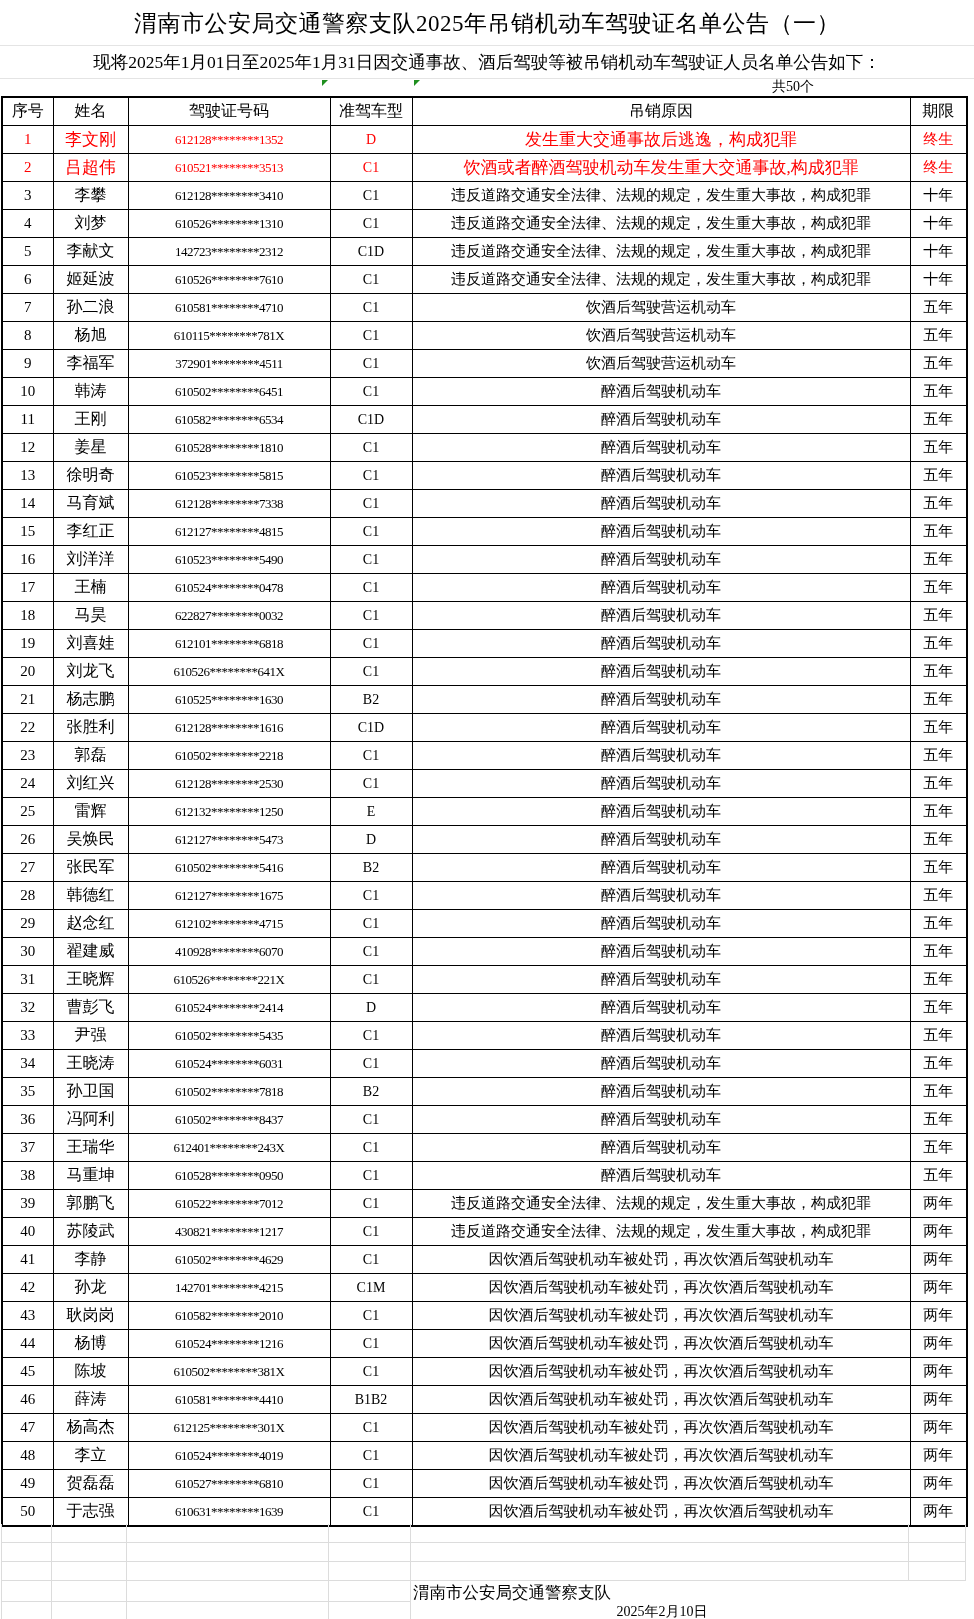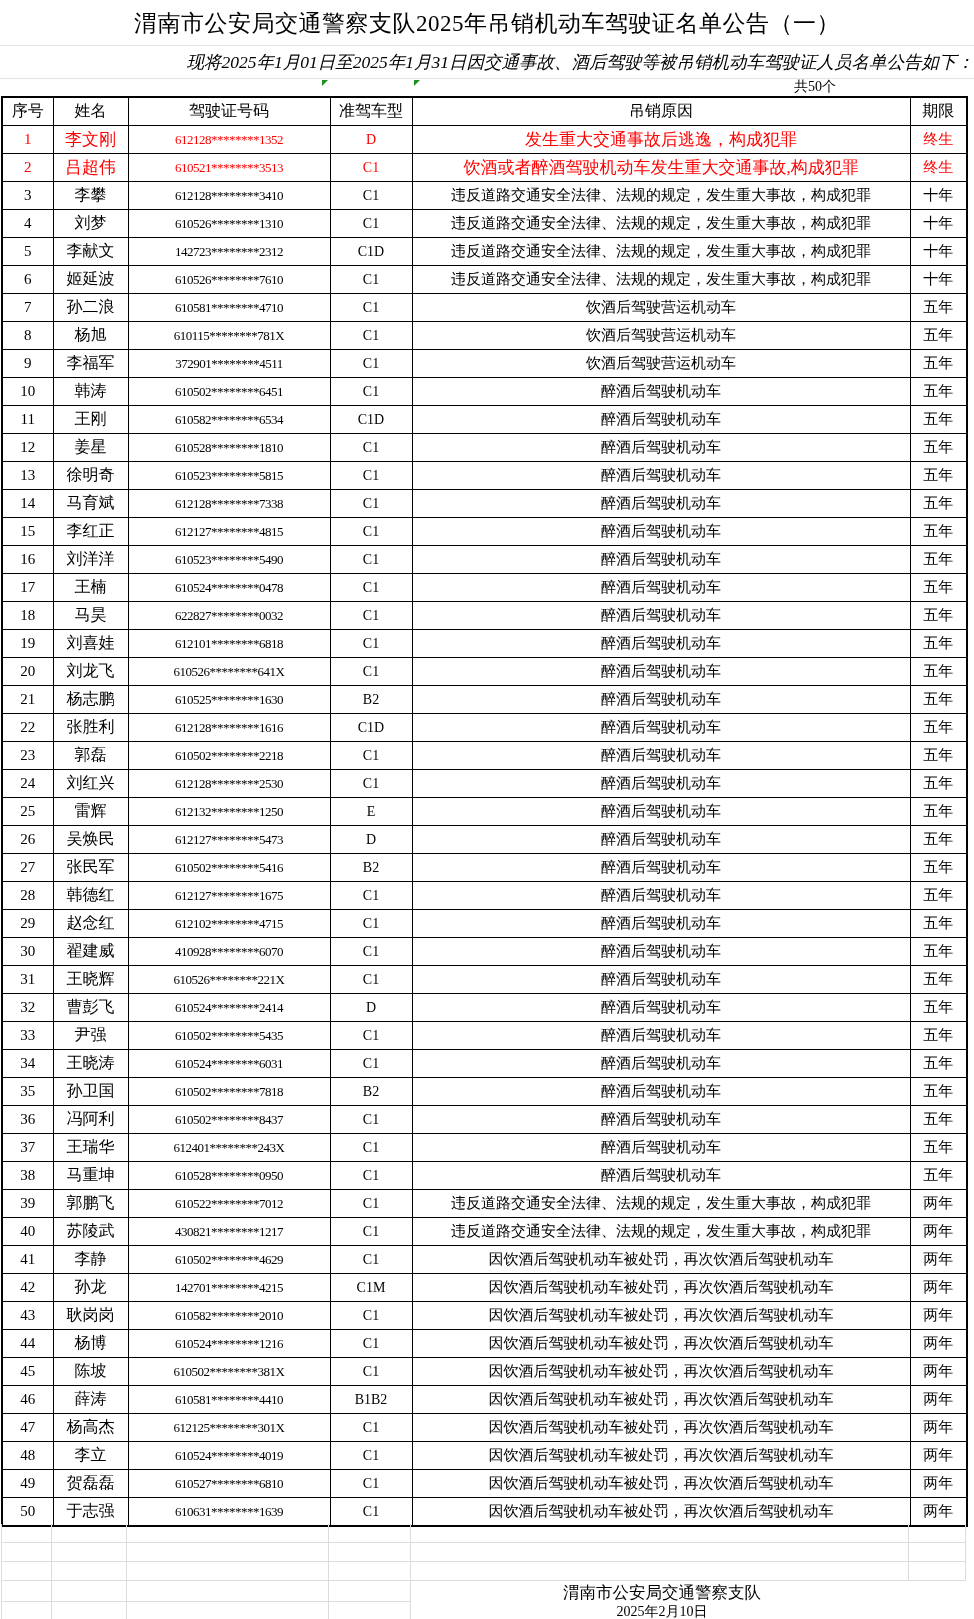--- a/index.html
+++ b/index.html
@@ -7,24 +7,24 @@
     position:relative;width:974px;height:1619px;background:#ffffff;overflow:hidden;
     font-family:"Liberation Serif","DejaVu Serif",serif;color:#000;
   }
   .title-row{
     position:absolute;top:0;left:0;width:974px;height:45px;line-height:47px;
     text-align:center;font-weight:normal;font-size:23px;letter-spacing:0.5px;
     border-bottom:1px solid #e4e4e4;white-space:nowrap;
   }
   .subtitle-row{
     position:absolute;top:46px;left:0;width:974px;height:32px;line-height:33px;
-    text-align:right;font-size:17.5px;border-bottom:1px solid #e4e4e4;white-space:nowrap;font-style:italic;
+    text-align:center;font-size:17.5px;border-bottom:1px solid #e4e4e4;white-space:nowrap;
   }
   .count-note{
-    position:absolute;top:78px;left:794px;height:30px;line-height:18px;font-size:14px;text-align:right;
+    position:absolute;top:78px;left:772px;height:30px;line-height:18px;font-size:14px;text-align:right;
   }
   table.main{
     position:absolute;top:96px;left:1px;border-collapse:collapse;table-layout:fixed;
     border:2px solid #000;background:#fff;
   }
   table.main col.c0{width:51px}
   table.main col.c1{width:75px}
   table.main col.c2{width:202px}
   table.main col.c3{width:82px}
   table.main col.c4{width:498px}
@@ -48,21 +48,21 @@
     position:absolute;width:0;height:0;
     border-top:6px solid var(--flag,#1f8f1f);border-right:6px solid transparent;
   }
   
   .empty-grid{position:absolute;left:1px;top:1524px;}
   .eg-row{display:flex;}
   .eg-cell{border-right:1px solid #dcdcdc;border-bottom:1px solid #dcdcdc;box-sizing:border-box;}
   .eg-row .eg-cell:first-child{border-left:1px solid #dcdcdc;}
   .footer-org{
     position:absolute;top:1581px;left:413px;width:498px;height:22px;line-height:23px;
-    text-align:center;font-size:16.5px;white-space:nowrap;
+    text-align:left;font-size:16.5px;white-space:nowrap;
   }
   .footer-date{
     position:absolute;top:1602px;left:413px;width:498px;height:18px;line-height:19px;
     text-align:center;font-size:14px;white-space:nowrap;
   }
 </style>
 </head>
 <body>
 
 <div class="page">

